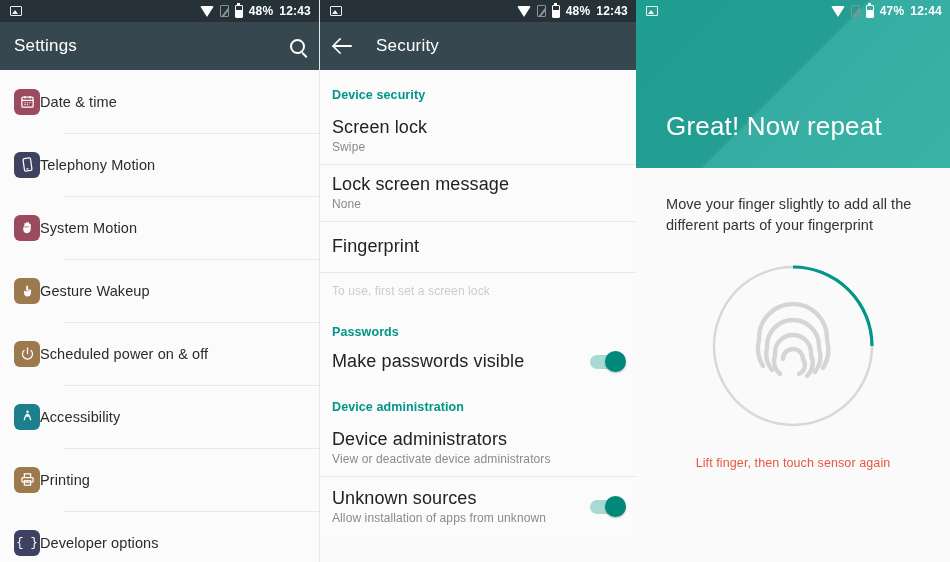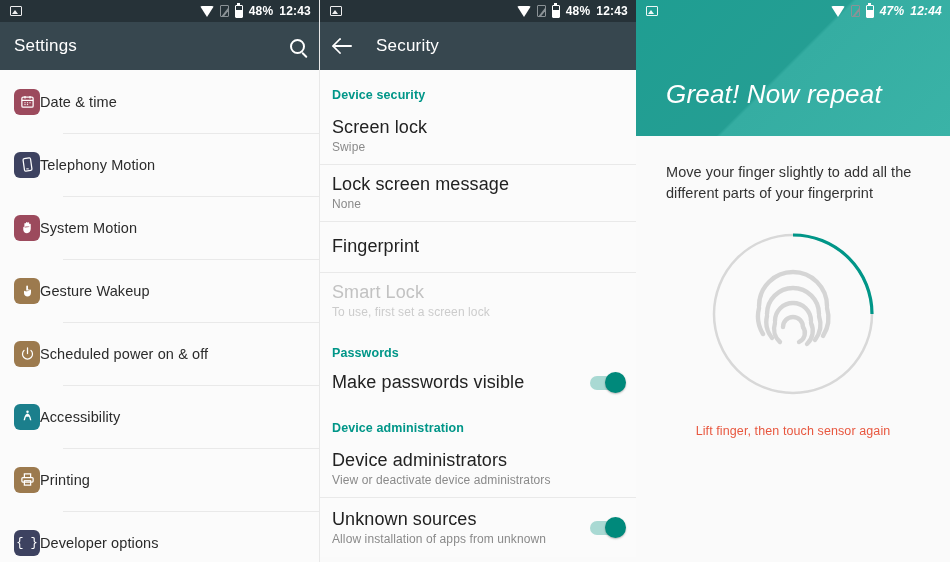--- a/index.html
+++ b/index.html
@@ -140,23 +140,22 @@
   }
   .toggle .knob {
     position: absolute; right: -2px; top: -4px;
     width: 21px; height: 21px; border-radius: 50%;
     background: #00897b;
     box-shadow: 0 1px 2px rgba(0,0,0,.28);
   }
 
   
   .fp-hero {
-    height: 136px; position: relative; overflow: hidden;
+    height: 168px; position: relative; overflow: hidden;
     background: linear-gradient(135deg, #1f9e92 0%, #249e93 48%, #35ada2 49%, #3ab3a7 100%);
-    font-style: italic;
   }
   .fp-hero .hero-title {
     position: absolute; left: 30px; bottom: 26px;
     color: #ffffff; font-size: 26px; letter-spacing: .2px;
   }
   .fp-body { padding: 26px 30px 0 30px; }
   .fp-instruction {
     font-size: 14.5px; color: #333333; line-height: 1.45; letter-spacing: .05px;
   }
   .fp-graphic { display: flex; justify-content: center; margin-top: 24px; }
@@ -312,21 +311,20 @@
       </div>
 
       <div class="sec-row divider" style="padding-top:14px;padding-bottom:16px">
         <div class="txtcol">
           <div class="sec-title">Fingerprint</div>
         </div>
       </div>
 
       <div class="sec-row disabled">
         <div class="txtcol">
-          <div class="sec-title">Smart Lock</div>
           <div class="sec-sub">To use, first set a screen lock</div>
         </div>
       </div>
 
       <div class="sec-head">Passwords</div>
 
       <div class="sec-row" style="padding-top:6px;padding-bottom:12px">
         <div class="txtcol">
           <div class="sec-title">Make passwords visible</div>
         </div>

